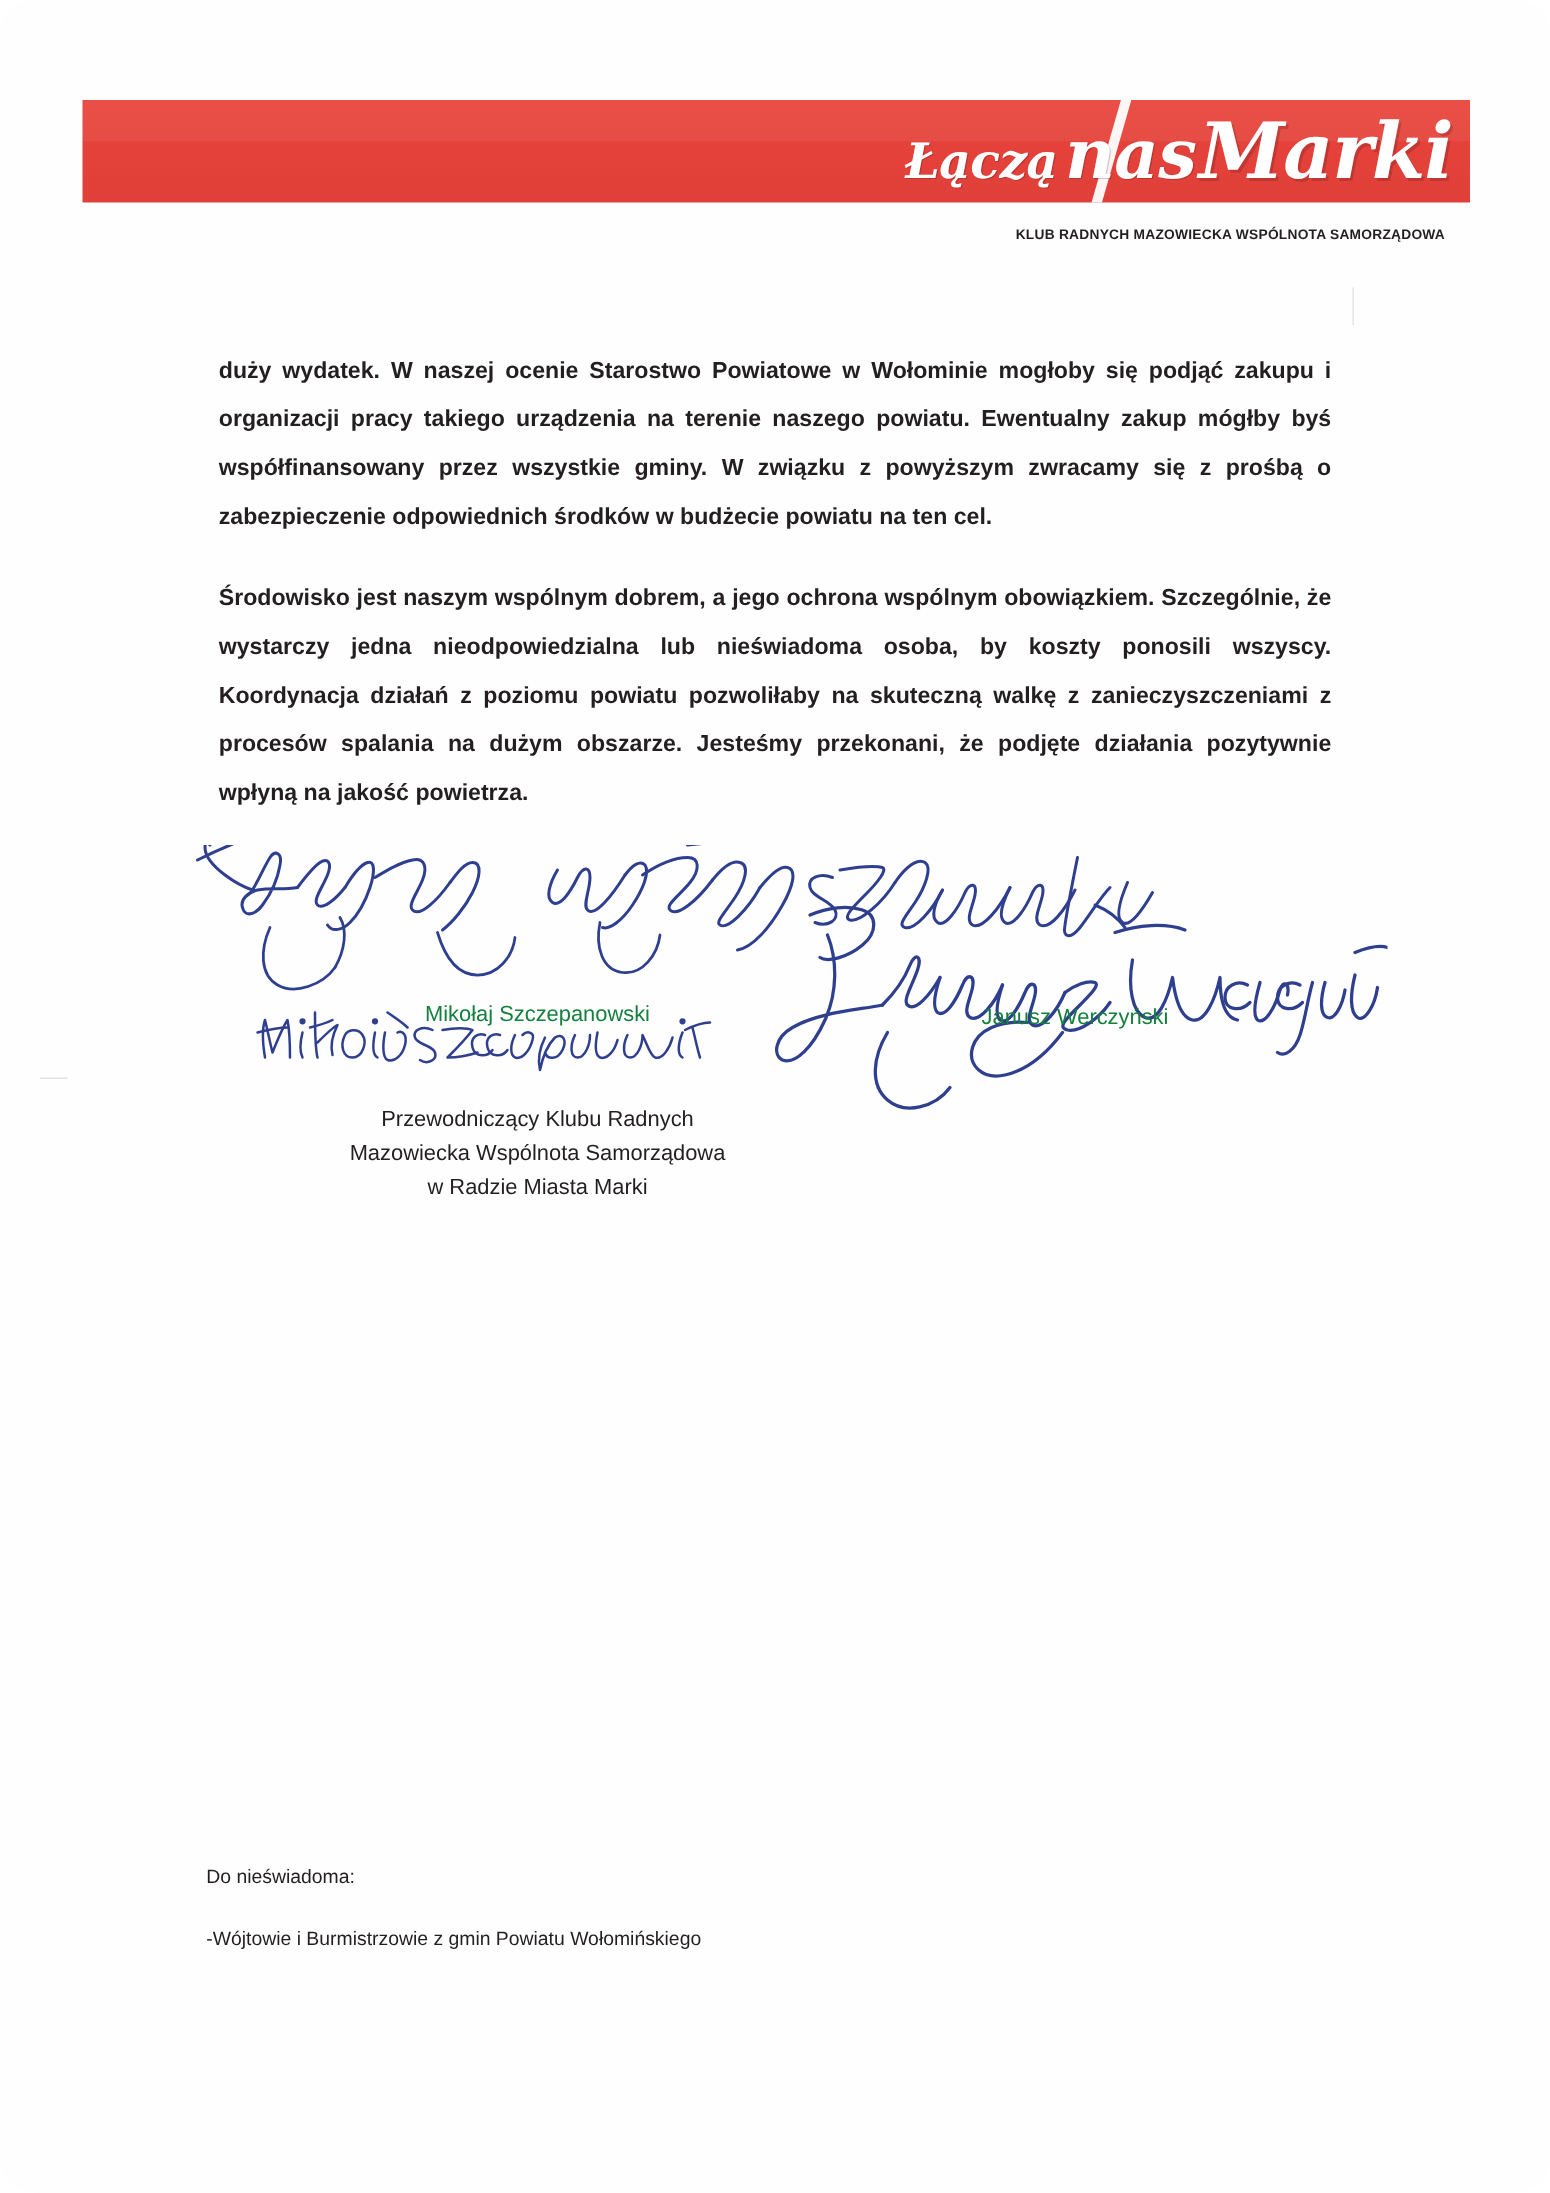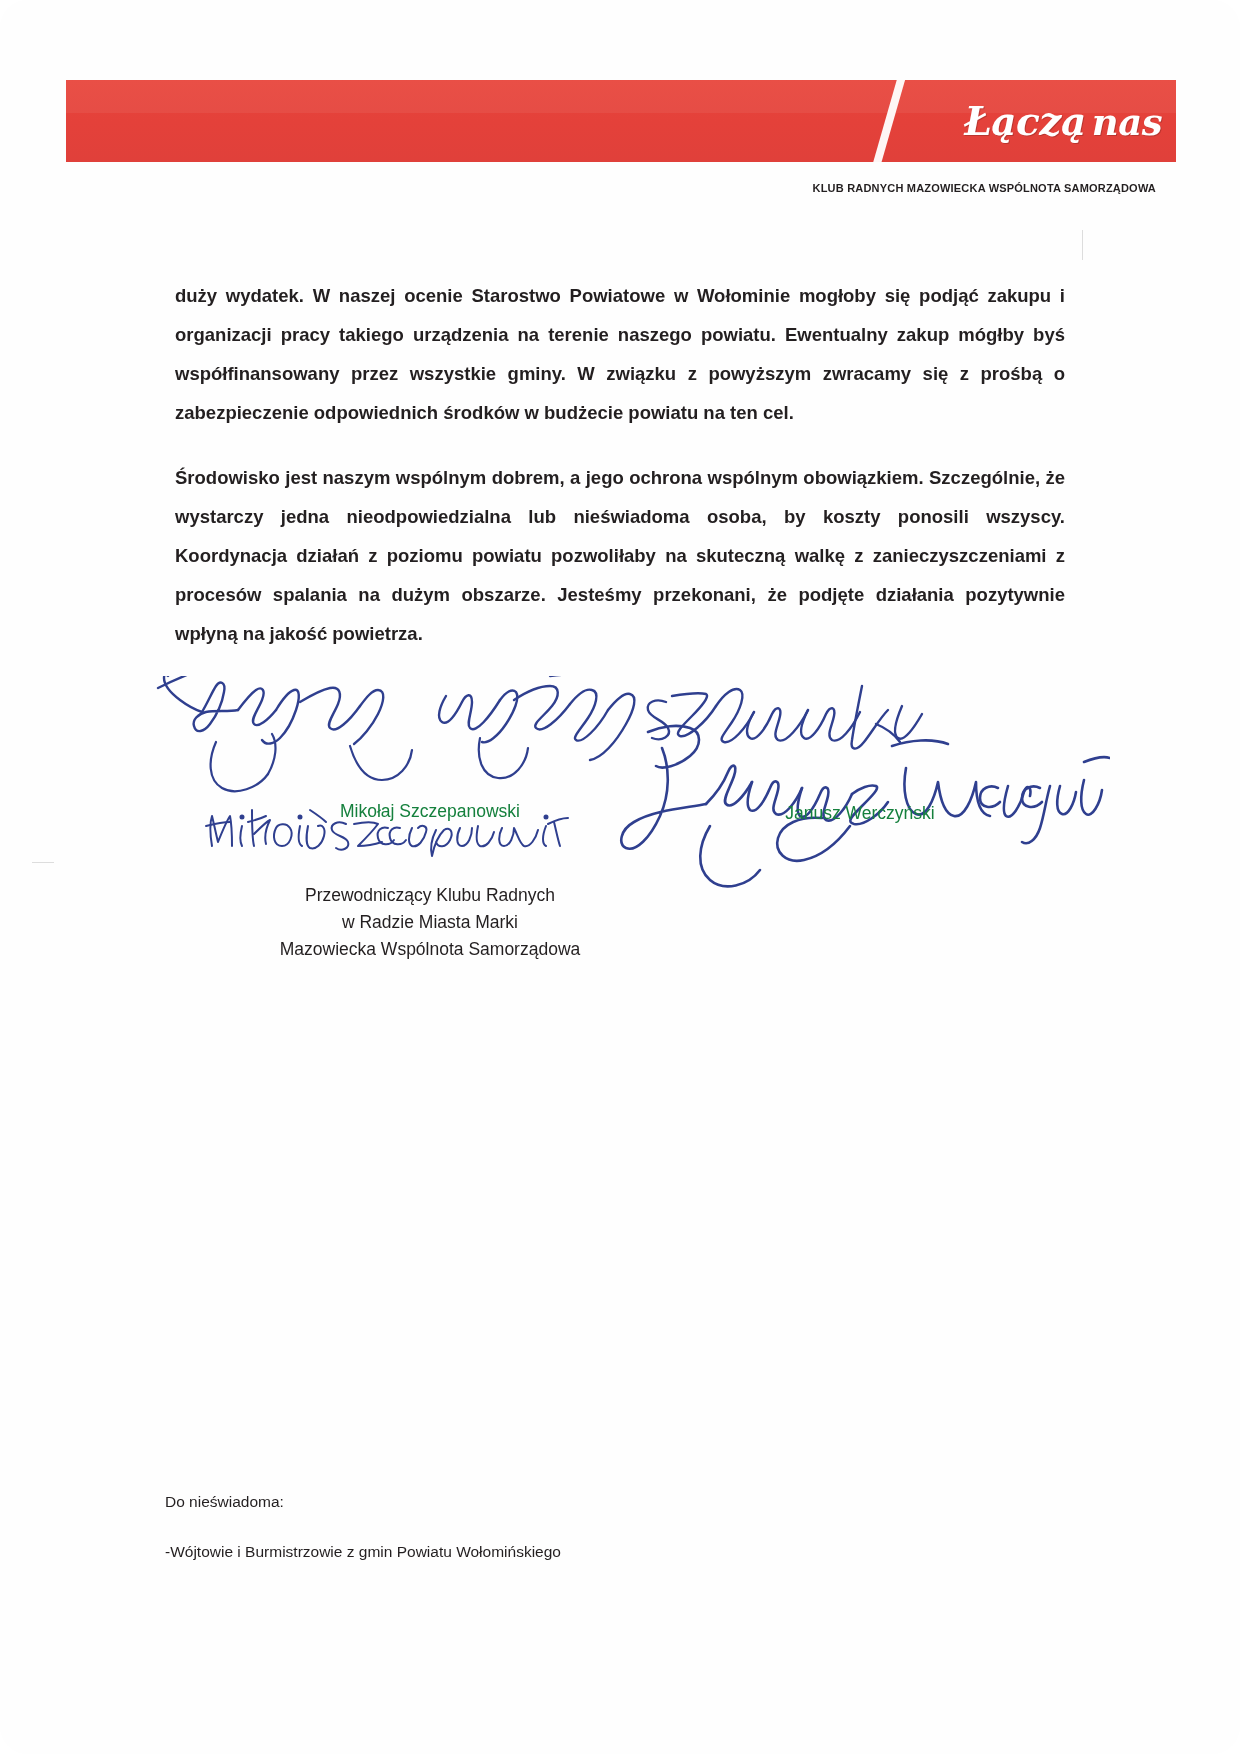--- a/index.html
+++ b/index.html
@@ -55,21 +55,21 @@
     font-style: italic;
     font-weight: bold;
     font-size: 39px;
     letter-spacing: -0.5px;
     text-shadow: 1px 1px 0 rgba(0,0,0,0.18);
   }
   .logo-nas {
     font-family: "DejaVu Serif", serif;
     font-style: italic;
     font-weight: bold;
-    font-size: 37px;
+    font-size: 55px;
     letter-spacing: -0.5px;
     text-shadow: 1px 1px 0 rgba(0,0,0,0.18);
   }
   .logo-marki {
     font-family: "DejaVu Serif", serif;
     font-style: italic;
     font-weight: bold;
     font-size: 62px;
     letter-spacing: -1px;
     margin-left: -4px;
@@ -192,20 +192,21 @@
 <body>
 
 <div class="page">
 
   <div class="header-band">
     <div class="sheen"></div>
     <div class="logo-slash"></div>
     <div class="logo-text">
       <span class="logo-laczq">Łączą</span>
       <span class="logo-nas">nas</span>
+      <span class="logo-marki">Marki</span>
     </div>
   </div>
 
   <div class="header-subtitle">KLUB RADNYCH MAZOWIECKA WSPÓLNOTA SAMORZĄDOWA</div>
 
   <div class="body-col">
     <p class="para justified">duży wydatek. W naszej ocenie Starostwo Powiatowe w Wołominie mogłoby się podjąć zakupu i organizacji pracy takiego urządzenia na terenie naszego powiatu. Ewentualny zakup mógłby byś współfinansowany przez wszystkie gminy. W związku z powyższym zwracamy się z prośbą o zabezpieczenie odpowiednich środków w budżecie powiatu na ten cel.</p>
     <p class="para justified last">Środowisko jest naszym wspólnym dobrem, a jego ochrona wspólnym obowiązkiem. Szczególnie, że wystarczy jedna nieodpowiedzialna lub nieświadoma osoba, by koszty ponosili wszyscy. Koordynacja działań z poziomu powiatu pozwoliłaby na skuteczną walkę z zanieczyszczeniami z procesów spalania na dużym obszarze. Jesteśmy przekonani, że podjęte działania pozytywnie wpłyną na jakość powietrza.</p>
   </div>
 
@@ -294,22 +295,22 @@
         <path d="M700 150 C 688 166, 672 180, 654 184 C 636 188, 624 176, 628 162 C 632 148, 650 140, 672 142"></path>
         <path d="M560 150 C 548 170, 546 192, 560 204 C 574 216, 598 210, 610 194"></path>
       </g>
     </svg>
 
     <div class="sig-names">
       <div class="sig-left">
         <div class="sig-name">Mikołaj Szczepanowski</div>
         <div class="sig-role">
           <span class="sig-role-line">Przewodniczący Klubu Radnych</span>
+          <span class="sig-role-line">Mazowiecka Wspólnota Samorządowa</span>
           <span class="sig-role-line">w Radzie Miasta Marki</span>
-          <span class="sig-role-line">Mazowiecka Wspólnota Samorządowa</span>
         </div>
       </div>
       <div class="sig-right">
         <div class="sig-name">Janusz Werczyński</div>
       </div>
     </div>
   </div>
 
   <div class="footer">
     <p class="footer-line">Do nieświadoma:</p>

